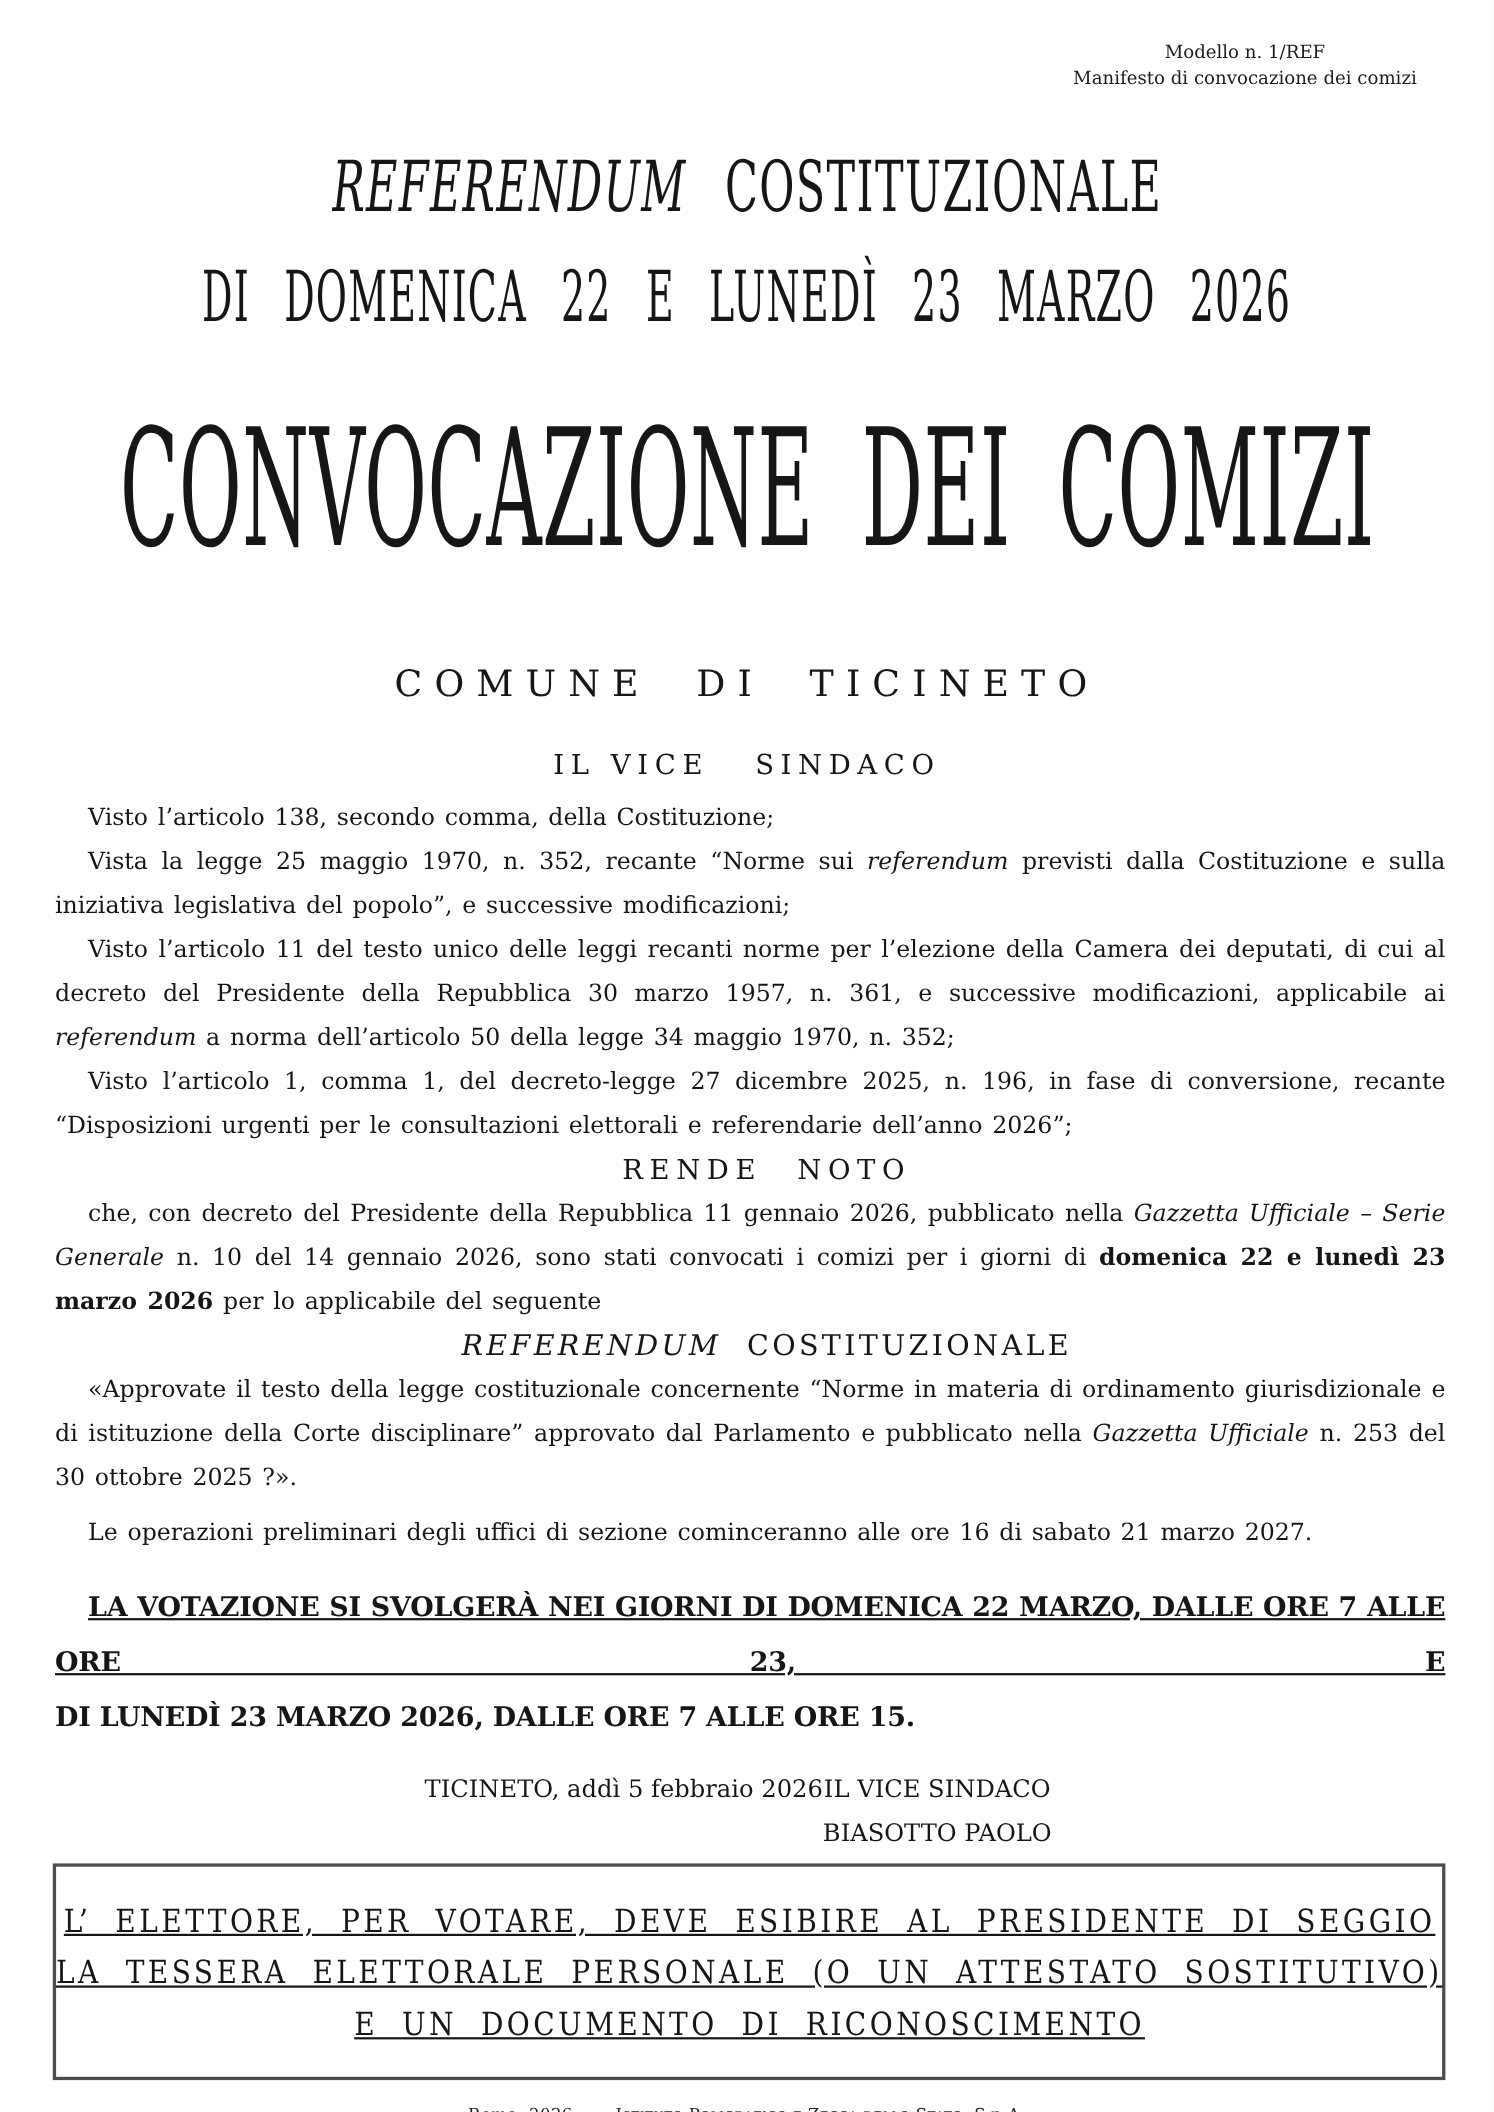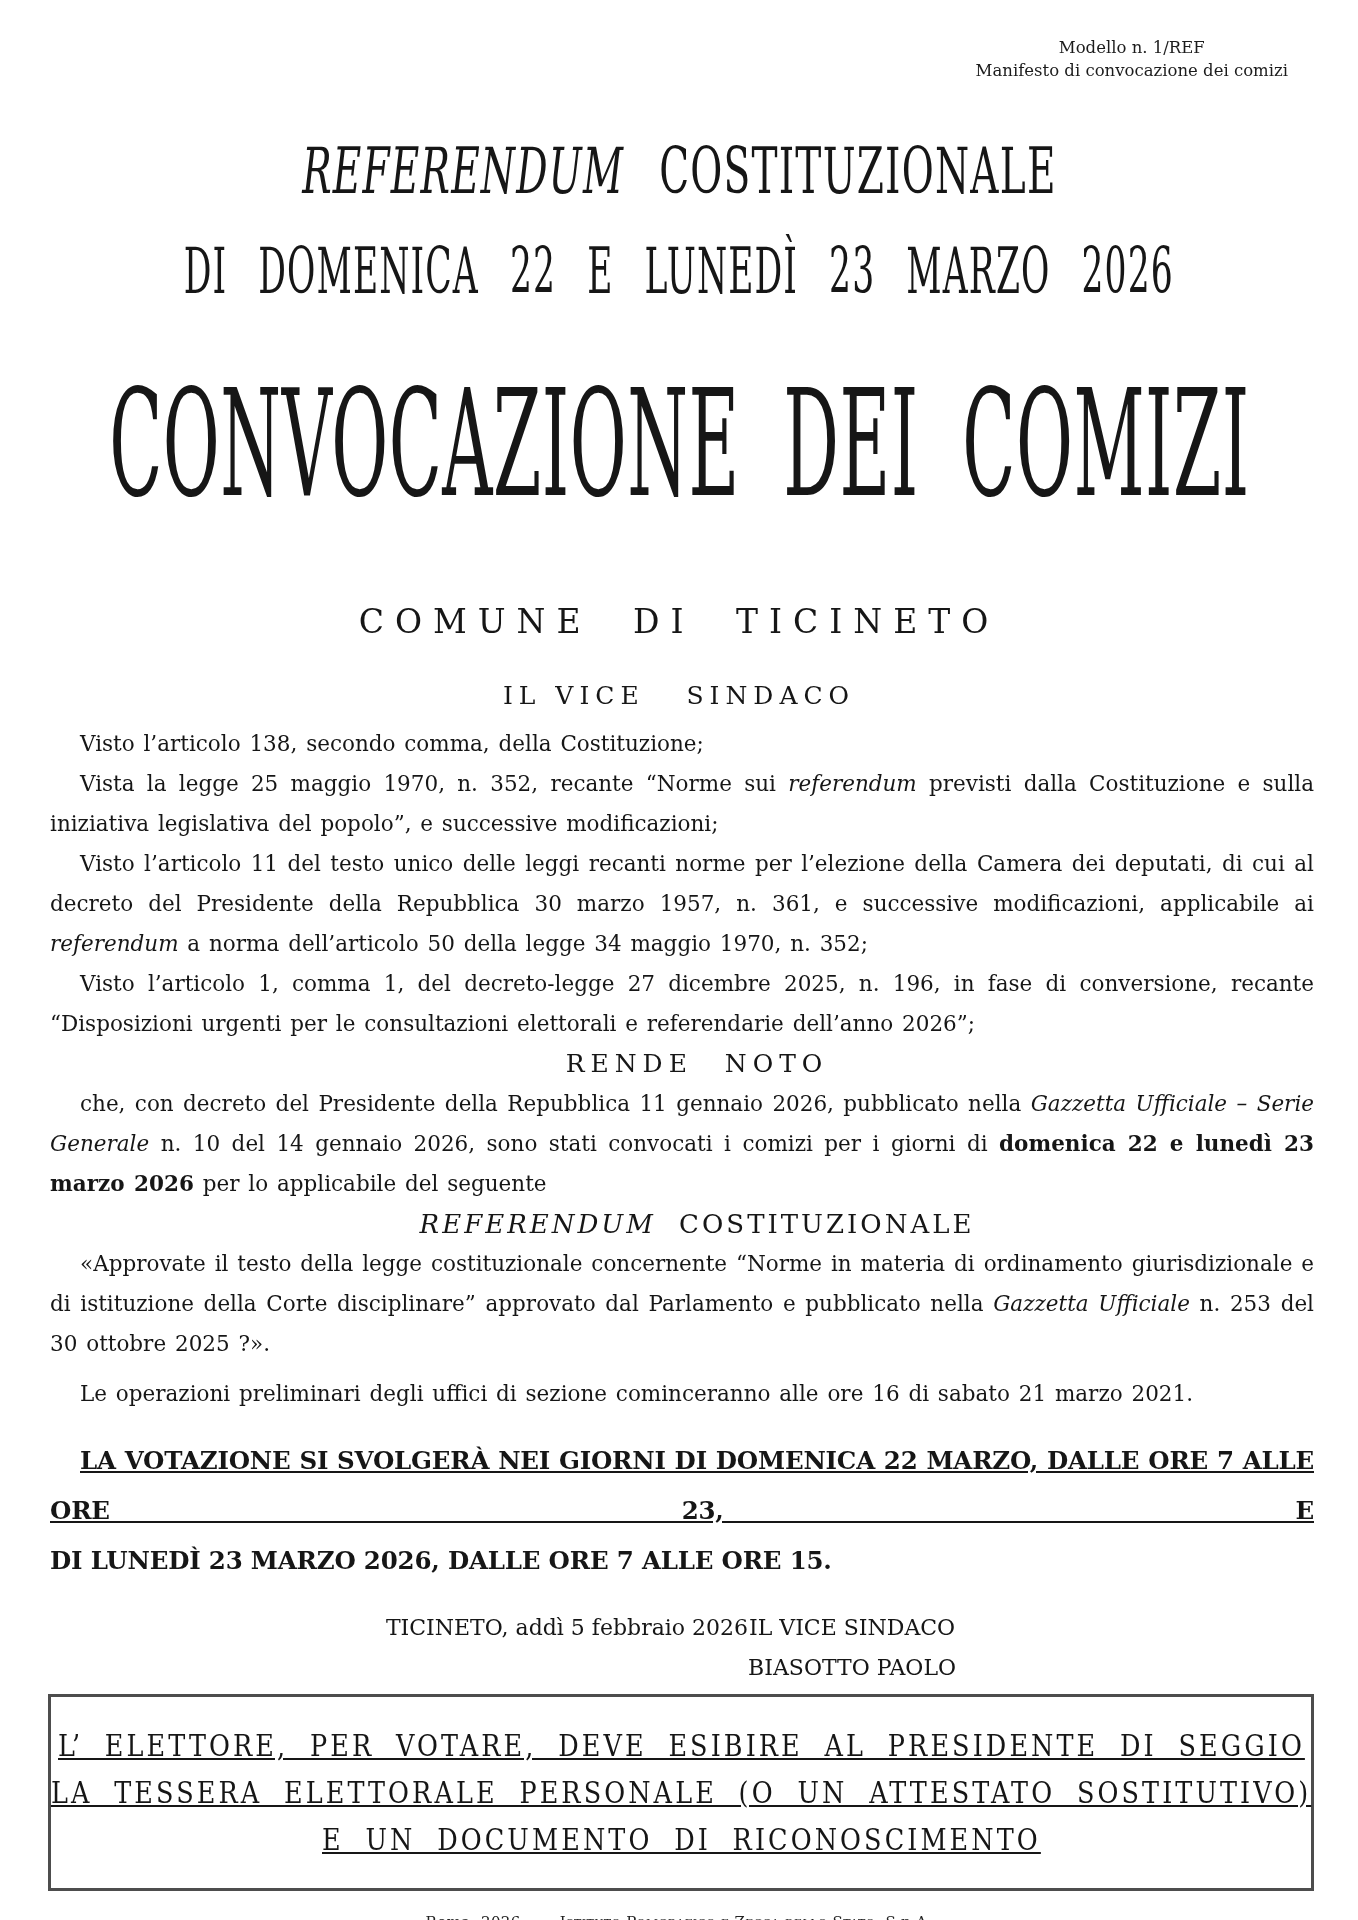--- a/index.html
+++ b/index.html
@@ -83,21 +83,21 @@
 
   <div class="bodytext">
     <p><span>Visto l’articolo 138, secondo comma, della Costituzione;</span></p>
     <p><span>Vista la legge 25 maggio 1970, n. 352, recante “Norme sui </span><span class="it">referendum</span><span> previsti dalla Costituzione e sulla iniziativa legislativa del popolo”, e successive modificazioni;</span></p>
     <p><span>Visto l’articolo 11 del testo unico delle leggi recanti norme per l’elezione della Camera dei deputati, di cui al decreto del Presidente della Repubblica 30 marzo 1957, n. 361, e successive modificazioni, applicabile ai </span><span class="it">referendum</span><span> a norma dell’articolo 50 della legge 34 maggio 1970, n. 352;</span></p>
     <p><span>Visto l’articolo 1, comma 1, del decreto-legge 27 dicembre 2025, n. 196, in fase di conversione, recante “Disposizioni urgenti per le consultazioni elettorali e referendarie dell’anno 2026”;</span></p>
     <p class="chead">RENDE  NOTO</p>
     <p><span>che, con decreto del Presidente della Repubblica 11 gennaio 2026, pubblicato nella </span><span class="it">Gazzetta Ufficiale – Serie Generale</span><span> n. 10 del 14 gennaio 2026, sono stati convocati i comizi per i giorni di </span><span class="bd">domenica 22 e lunedì 23 marzo 2026</span><span> per lo applicabile del seguente</span></p>
     <p class="subhead"><span class="it">REFERENDUM</span><span>  COSTITUZIONALE</span></p>
     <p><span>«Approvate il testo della legge costituzionale concernente “Norme in materia di ordinamento giurisdizionale e di istituzione della Corte disciplinare” approvato dal Parlamento e pubblicato nella </span><span class="it">Gazzetta Ufficiale</span><span> n. 253 del 30 ottobre 2025 ?».</span></p>
-    <p class="gap-sm"><span>Le operazioni preliminari degli uffici di sezione cominceranno alle ore 16 di sabato 21 marzo 2021.</span></p>
+    <p class="gap-sm"><span>Le operazioni preliminari degli uffici di sezione cominceranno alle ore 16 di sabato 21 marzo 2027.</span></p>
   </div>
 
   <div class="vote">
     <div class="l1">LA VOTAZIONE SI SVOLGERÀ NEI GIORNI DI DOMENICA 22 MARZO, DALLE ORE 7 ALLE ORE 23, E</div>
     <div class="l2">DI LUNEDÌ 23 MARZO 2026, DALLE ORE 7 ALLE ORE 15.</div>
   </div>
 
   <div class="sigrow">
     <div class="sig-left">TICINETO, addì 5 febbraio 2026</div>
     <div class="sig-right">

